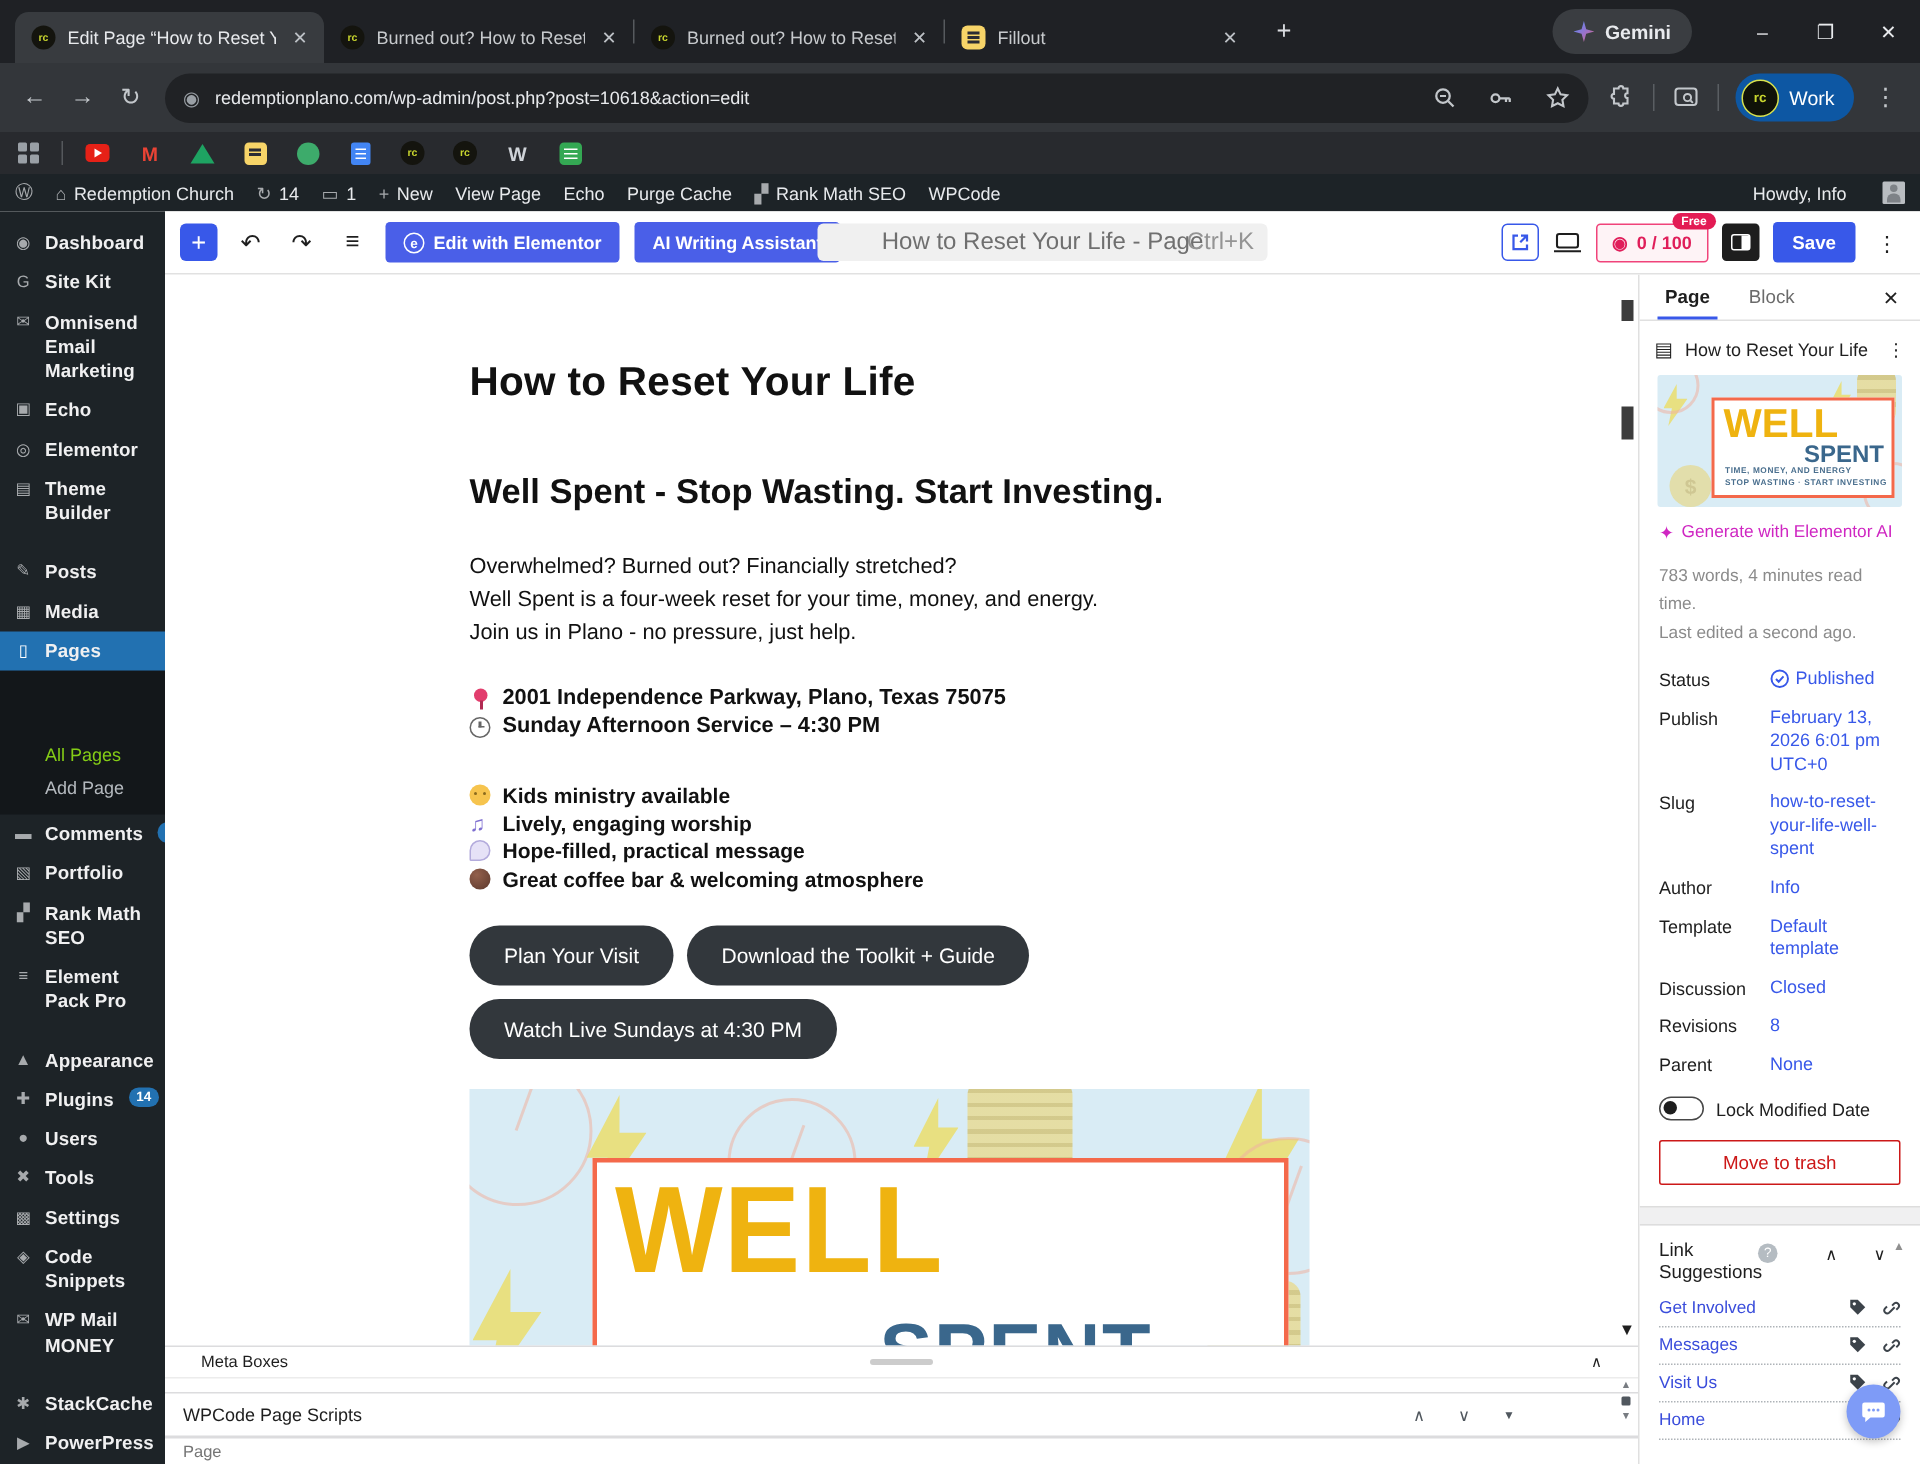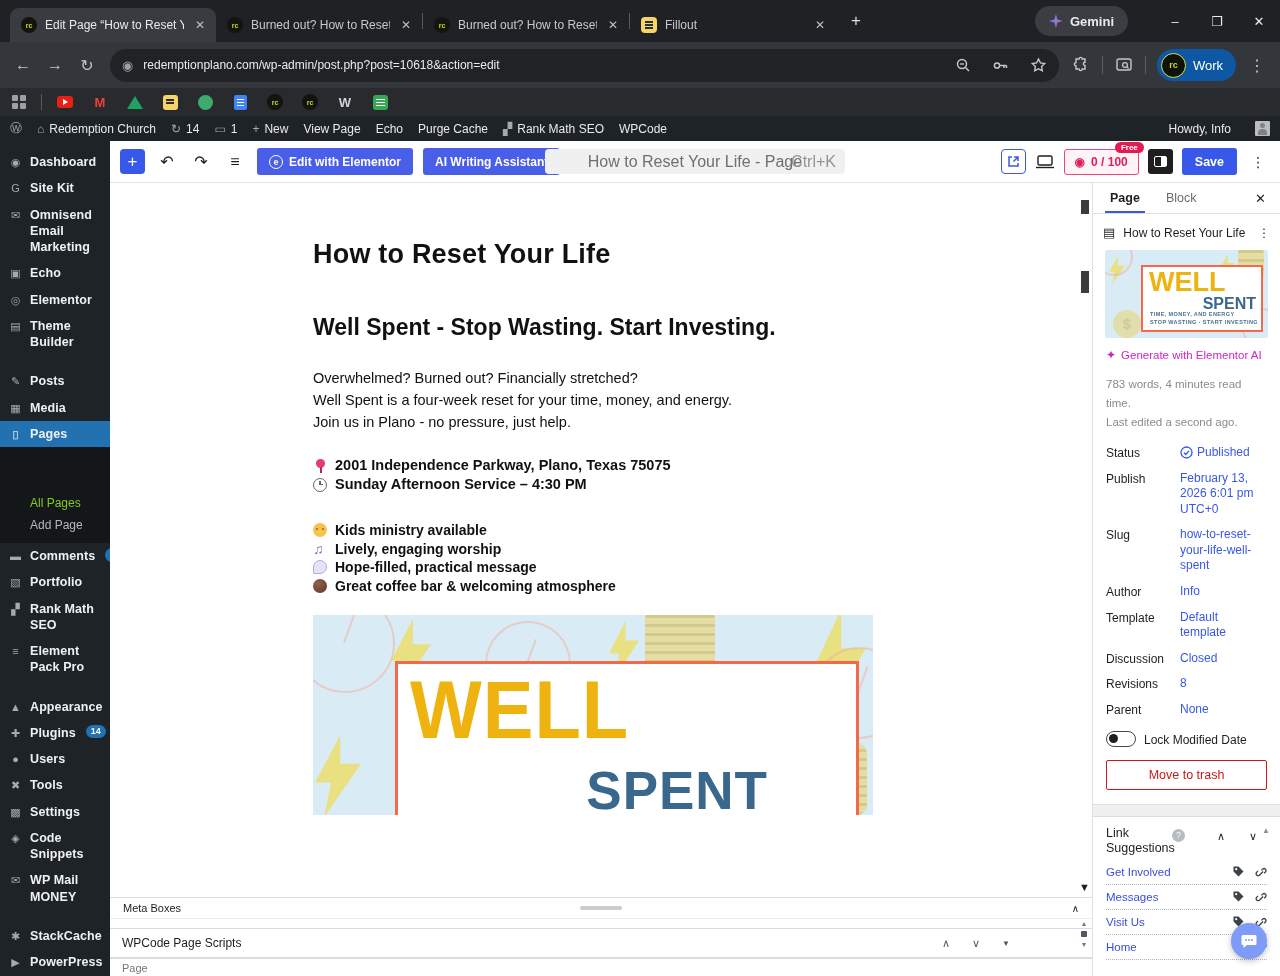--- a/index.html
+++ b/index.html
@@ -150,21 +150,21 @@
   .hero-box { position:absolute; left:82px; top:46px; width:464px; height:220px; background:#fff; border:3px solid #f4694b; }
   .hero-well { position:absolute; left:12px; top:2px; font-size:76px; font-weight:800; color:#efb310; letter-spacing:1px; transform:scaleY(1.08); }
   .hero-spent { position:absolute; right:88px; top:96px; font-size:53px; font-weight:800; color:#3a678c; letter-spacing:1px; }
 
   
   .cv-scroll-thumb1 { position:absolute; right:3px; top:17px; width:8px; height:14px; background:#3c3c3c; }
   .cv-scroll-thumb2 { position:absolute; right:3px; top:88px; width:8px; height:22px; background:#3c3c3c; }
   .cv-scroll-arrow { position:absolute; right:2px; bottom:4px; color:#1e1e1e; font-size:11px; }
 
   
-  .metabox-bar { height:21px; border-top:1px solid #dcdcde; display:flex; align-items:center; padding:0 13px; position:relative; flex-shrink:0; font-size:11px; color:#1e1e1e; }
+  .metabox-bar { height:21px; border-top:1px solid #dcdcde; display:flex; align-items:center; padding:0 24px; position:relative; flex-shrink:0; font-size:11px; color:#1e1e1e; }
   .mb-handle { position:absolute; left:50%; top:8px; transform:translateX(-50%); width:42px; height:4px; border-radius:2px; background:#ccc; }
   .mb-chev { margin-left:auto; font-size:10px; color:#1e1e1e; }
   .mb-gap { height:10px; border-top:1px solid #ececec; flex-shrink:0; }
   .wpcode-row { height:30px; border-top:1px solid #dcdcde; border-bottom:1px solid #dcdcde; display:flex; align-items:center; padding:0 12px; font-size:12px; color:#1e1e1e; flex-shrink:0; position:relative; }
   .wpcode-ctrls { margin-left:auto; display:flex; align-items:center; gap:22px; color:#50575e; font-size:11px; margin-right:70px; }
   .mini-scroll { position:absolute; right:2px; top:-9px; width:12px; display:flex; flex-direction:column; align-items:center; gap:4px; color:#787c82; font-size:7px; }
   .mini-scroll .dot { width:6px; height:6px; background:#50575e; border-radius:1px; }
   .page-bar { height:18px; border-top:1px solid #dcdcde; display:flex; align-items:center; padding:0 12px; font-size:11px; color:#757575; flex-shrink:0; }
 
   
@@ -554,20 +554,29 @@
                   <span class="ci music-icon"></span>
                   <span>Lively, engaging worship</span>
                 </div>
                 <div class="feature-line">
                   <span class="ci speech-icon"></span>
                   <span>Hope-filled, practical message</span>
                 </div>
                 <div class="feature-line">
                   <span class="ci coffee-icon"></span>
                   <span>Great coffee bar &amp; welcoming atmosphere</span>
+                </div>
+              </div>
+            <div class="btn-rows" id="ctas">
+                <div class="btn-row">
+                  <button class="cta-btn">Plan Your Visit</button>
+                  <button class="cta-btn">Download the Toolkit + Guide</button>
+                </div>
+                <div class="btn-row">
+                  <button class="cta-btn">Watch Live Sundays at 4:30 PM</button>
                 </div>
               </div>
             <div class="hero">
               <div class="clockd" style="left:-18px;top:-22px;width:100px;height:100px;">
                   <i></i>
                 </div>
               <div class="bolt" style="left:78px;top:4px;width:40px;height:72px;"></div>
               <div class="clockd" style="left:172px;top:6px;width:86px;height:86px;">
                   <i></i>
                 </div>

